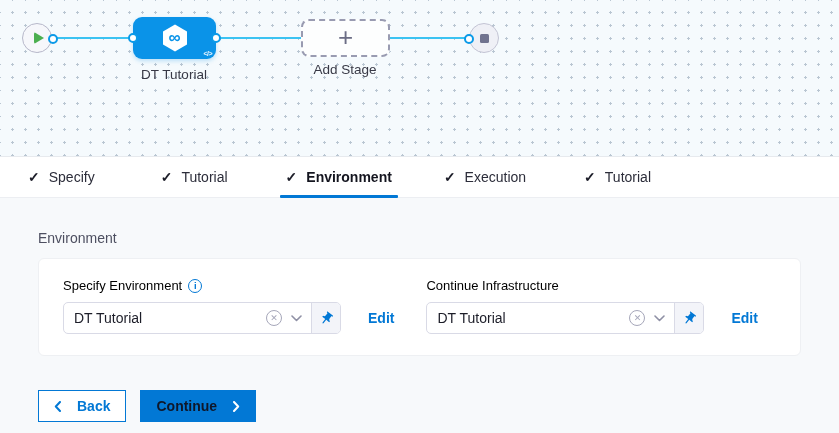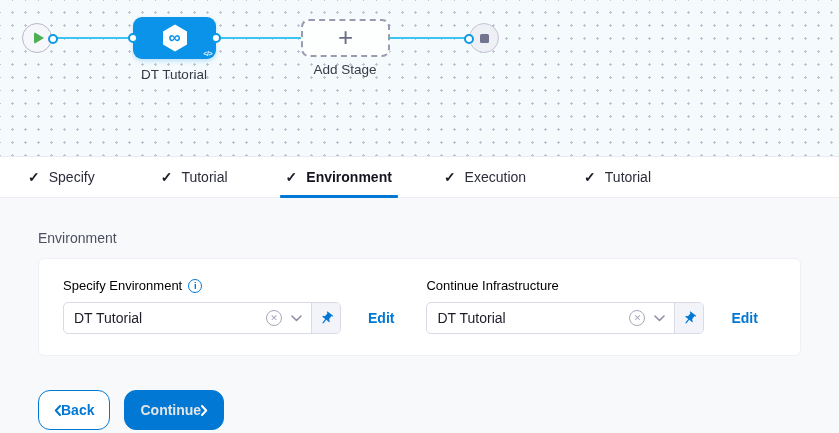--- a/index.html
+++ b/index.html
@@ -144,25 +144,25 @@
   .pin-seg svg { transform:rotate(38deg); }
   .edit-link {
     font-size:14px; font-weight:bold; color:#0278d5; margin-left:27px; cursor:pointer;
     text-decoration:none;
   }
   .gap-between-fields { width:32px; flex:0 0 auto; }
 
   
   .footer { display:flex; align-items:center; margin-top:34px; gap:14px; }
   .btn {
-    height:40px; border-radius:12px; font-family:inherit; font-size:14px; font-weight:bold;
-    display:inline-flex; align-items:center; gap:0; cursor:pointer; padding:0 15px;
+    height:32px; border-radius:0; font-family:inherit; font-size:14px; font-weight:bold;
+    display:inline-flex; align-items:center; gap:16px; cursor:pointer; padding:0 15px;
   }
   .btn-back { background:#fff; border:1.5px solid #0278d5; color:#0278d5; }
-  .btn-continue { background:#0278d5; border:1.5px solid #0278d5; color:#e5e5e5; }
+  .btn-continue { background:#0278d5; border:1.5px solid #0278d5; color:#0f172a; }
 </style>
 </head>
 <body>
 
 <div class="app">
 
   <div class="canvas">
     <div class="edge edge1"></div>
     <div class="edge edge2"></div>
     <div class="edge edge3"></div>

